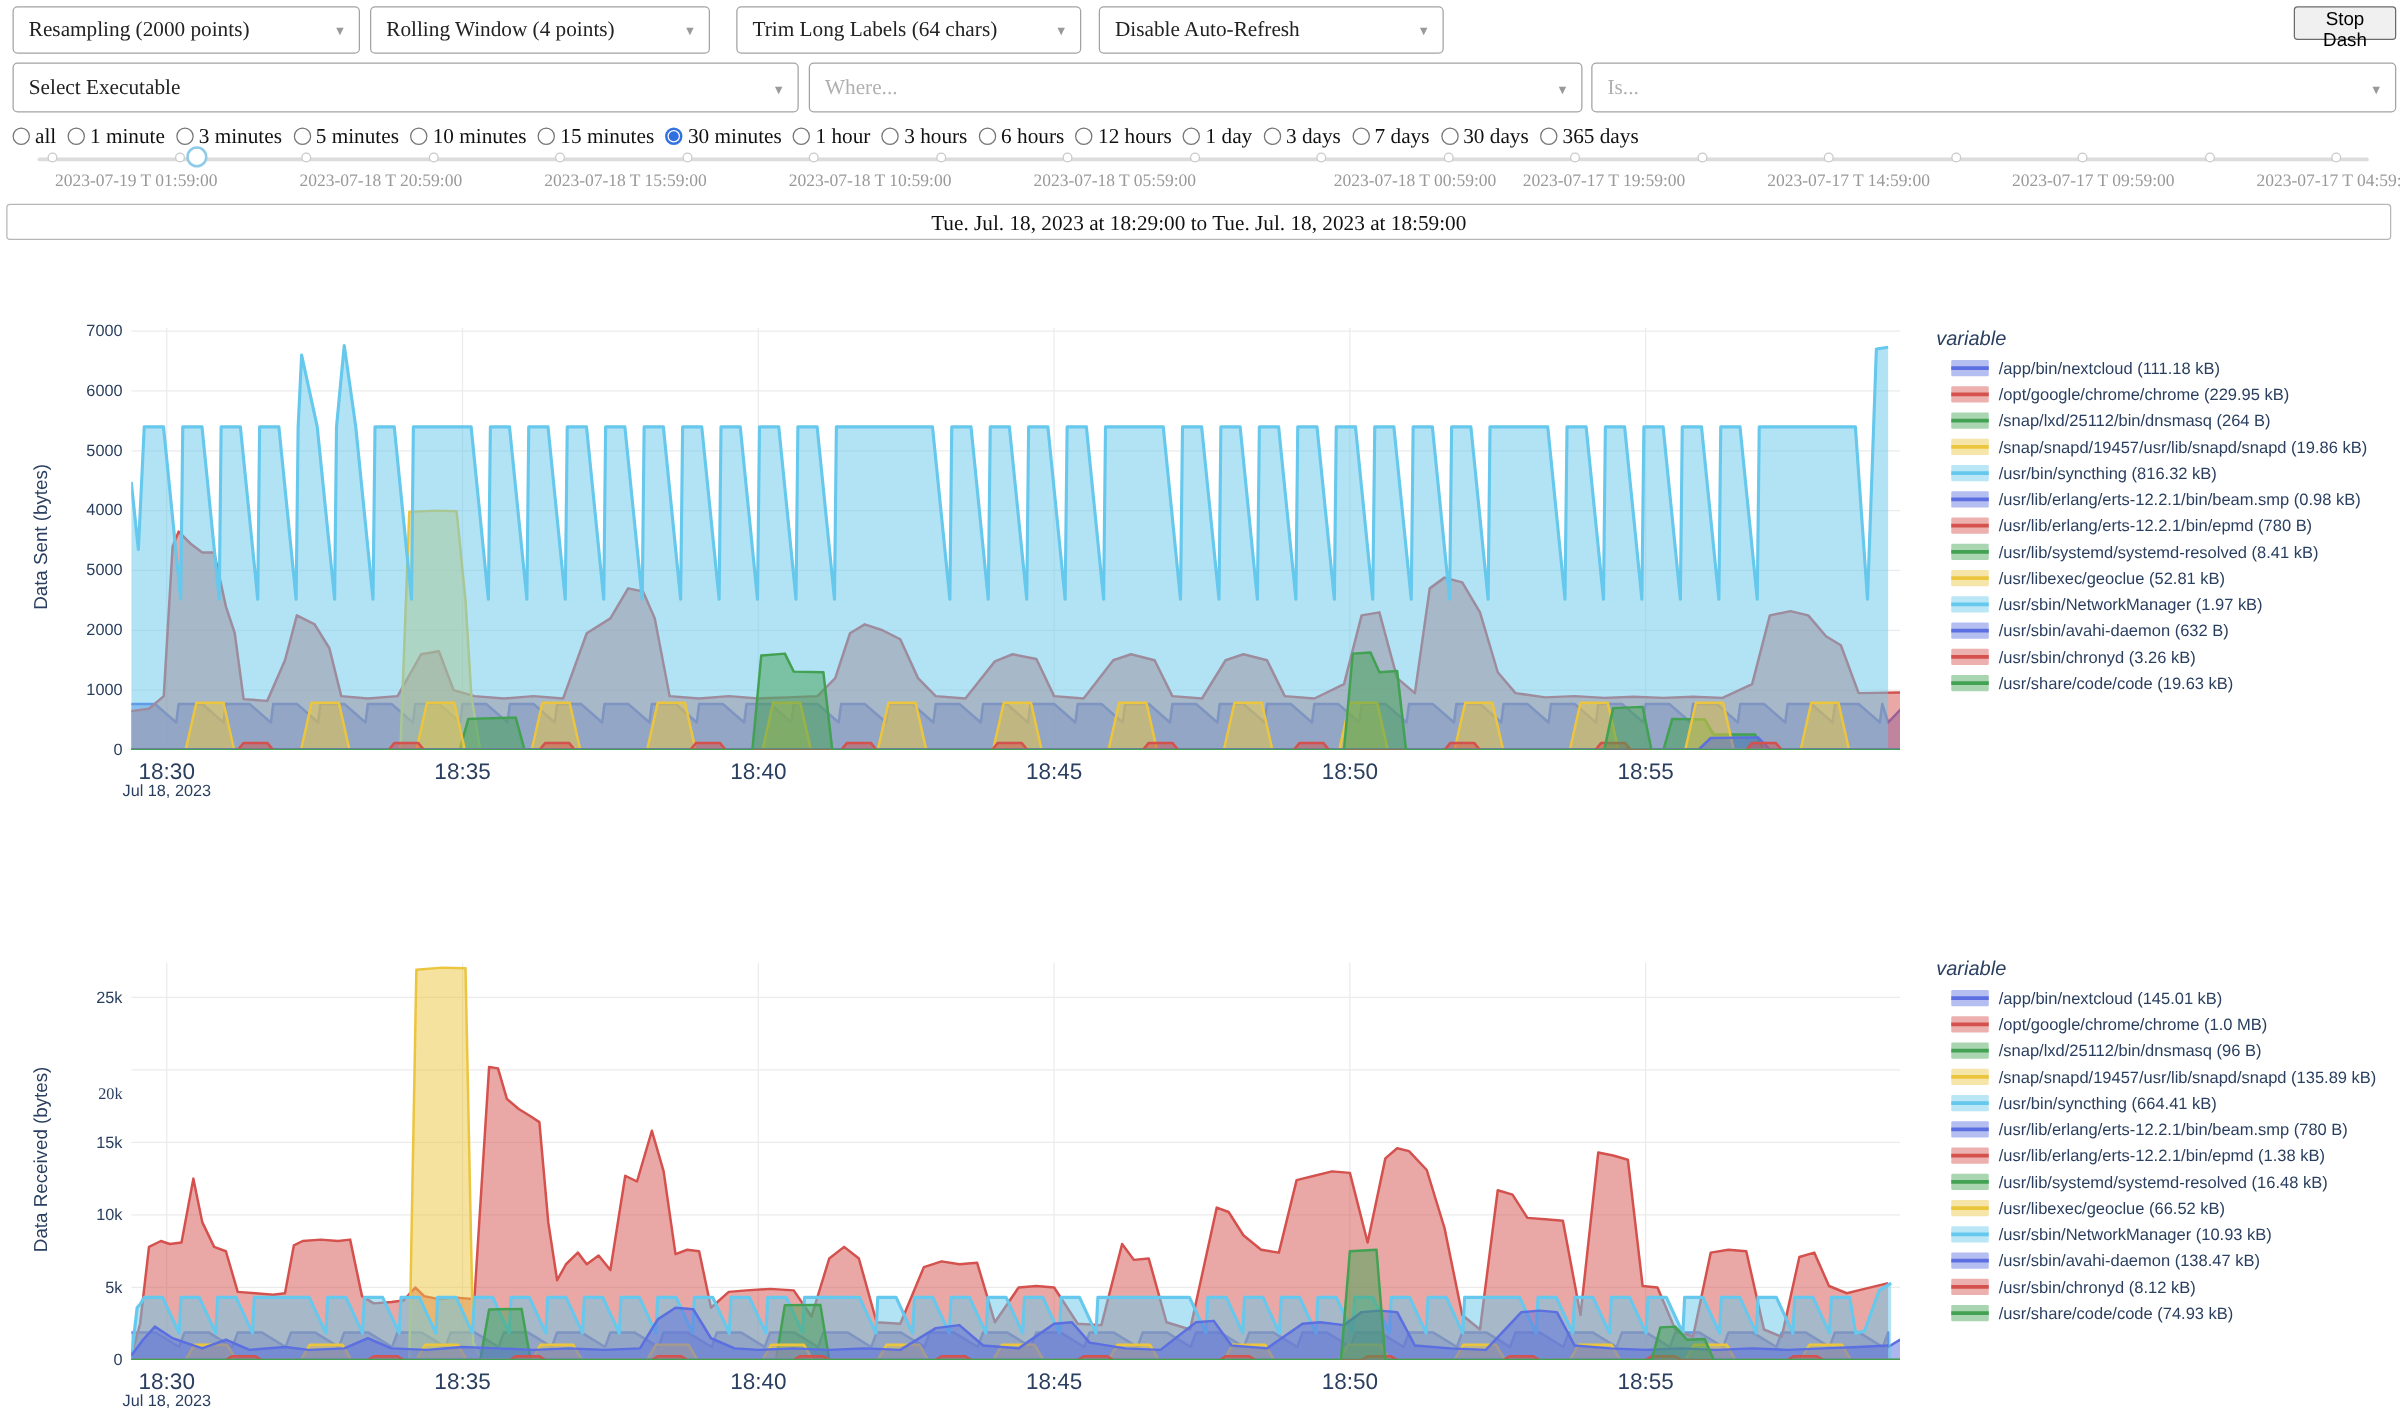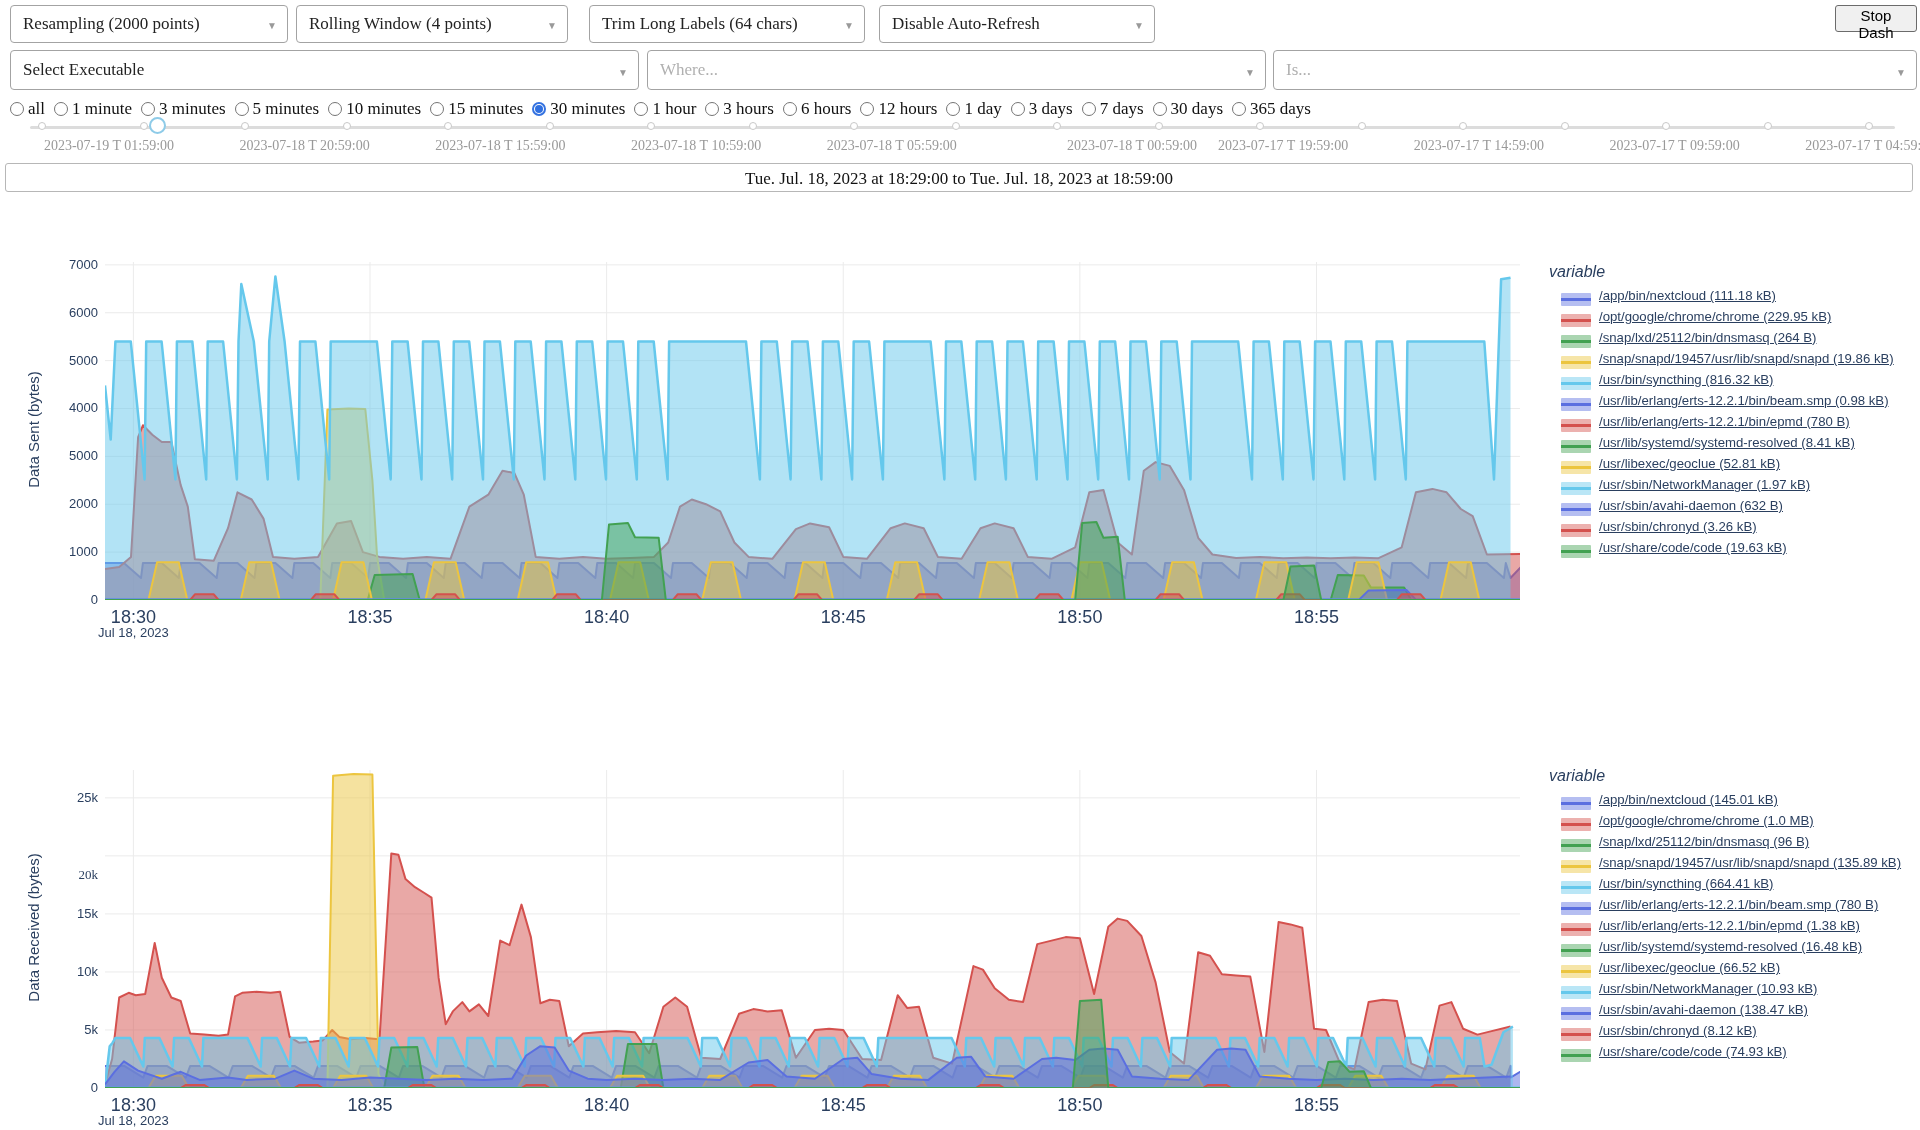--- a/index.html
+++ b/index.html
@@ -25,21 +25,21 @@
   .slabel{position:absolute;top:138px;font-size:14px;color:#999;white-space:nowrap;transform:translateX(-50%);}
   #range-box{position:absolute;left:5px;top:163px;width:1908px;height:29px;line-height:29px;
       border:1px solid #b7b7b7;border-radius:3px;text-align:center;font-size:17px;color:#111;box-sizing:border-box;}
   .chart-font{font-family:"Liberation Sans",sans-serif;color:#2a3f5f;}
   .ytick{position:absolute;width:42px;text-align:right;font-size:13px;}
   .xtick{position:absolute;transform:translateX(-50%);font-size:18px;}
   .datelab{position:absolute;font-size:13px;}
   .ylab{position:absolute;width:300px;text-align:center;font-size:15px;transform:rotate(-90deg);}
   .legend{position:absolute;left:1549px;width:371px;}
   .legend-title{font-size:16px;margin-bottom:4px;font-style:italic;}
-  .legend-item{display:flex;align-items:flex-end;height:21px;text-decoration:underline;}
+  .legend-item{display:flex;align-items:flex-start;height:21px;}
   .swatch{width:30px;height:13px;margin:3px 8px 0 12px;flex:none;position:relative;border-radius:1px;}
   .swatch .stripe{position:absolute;left:0;top:5px;width:100%;height:3px;}
   .legend-label{font-size:13.2px;line-height:20px;white-space:nowrap;}
   svg{position:absolute;}
 </style>
 </head>
 <body>
 
 <div id="app">
 

